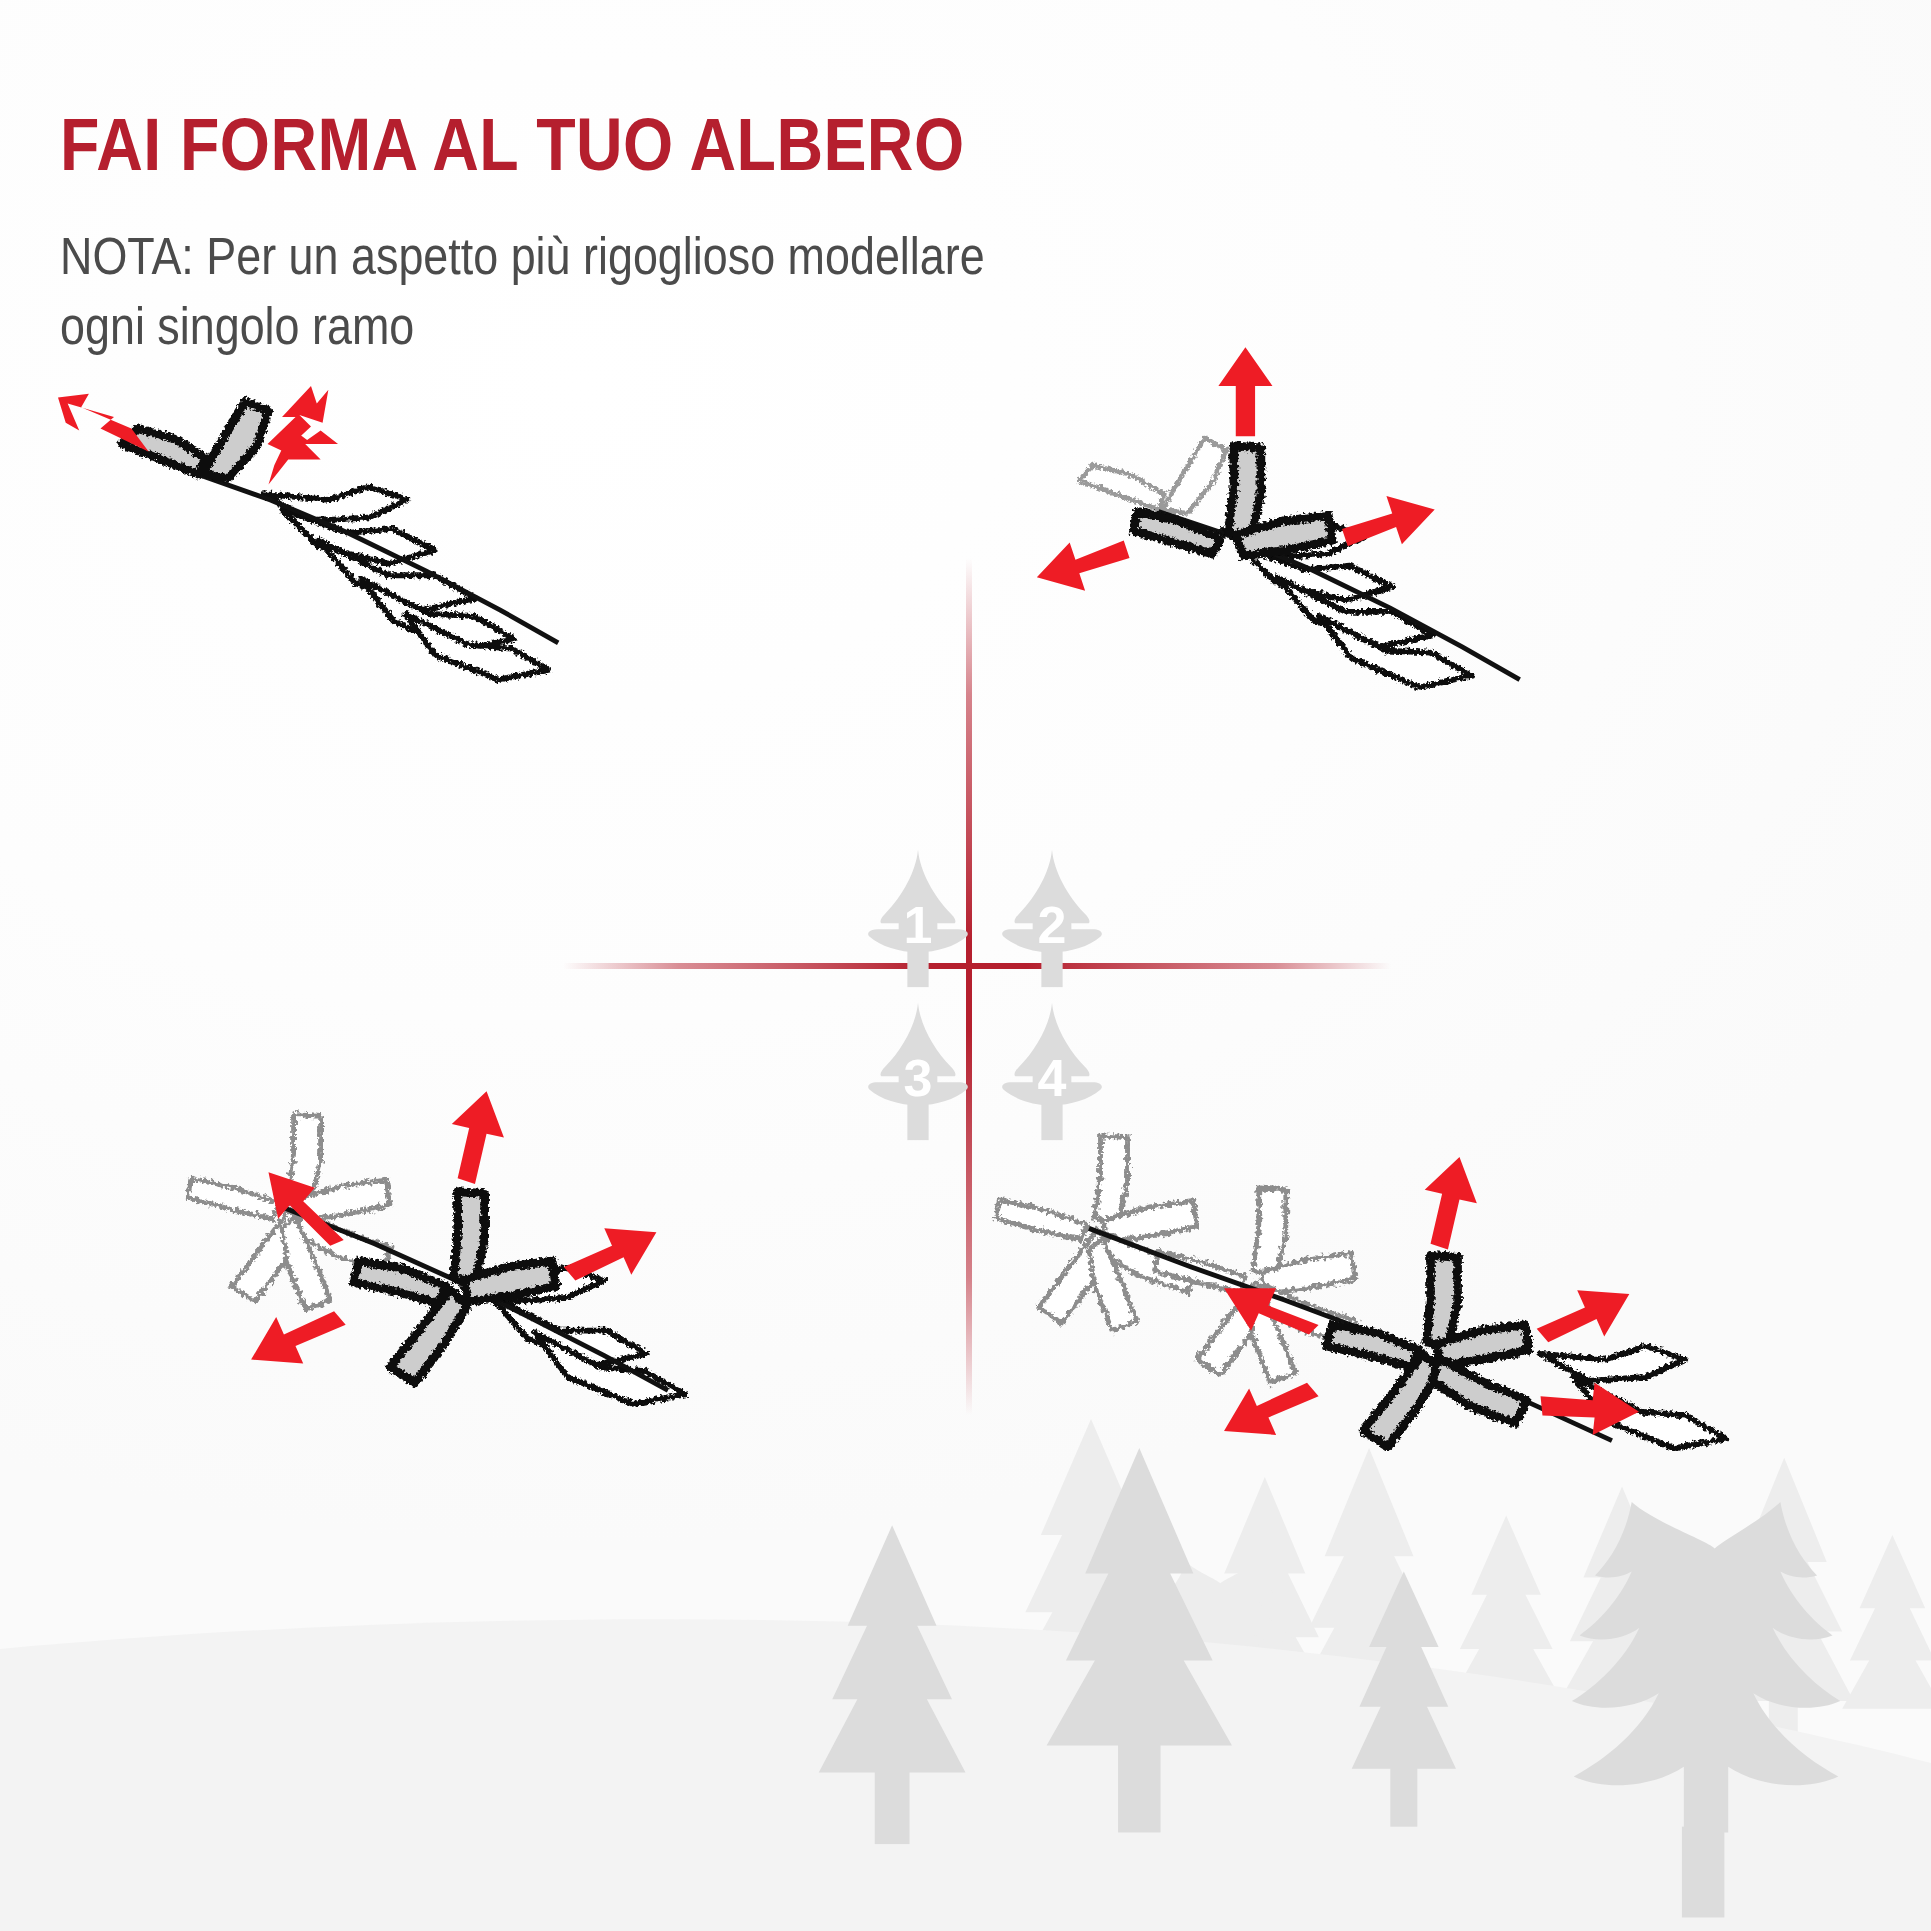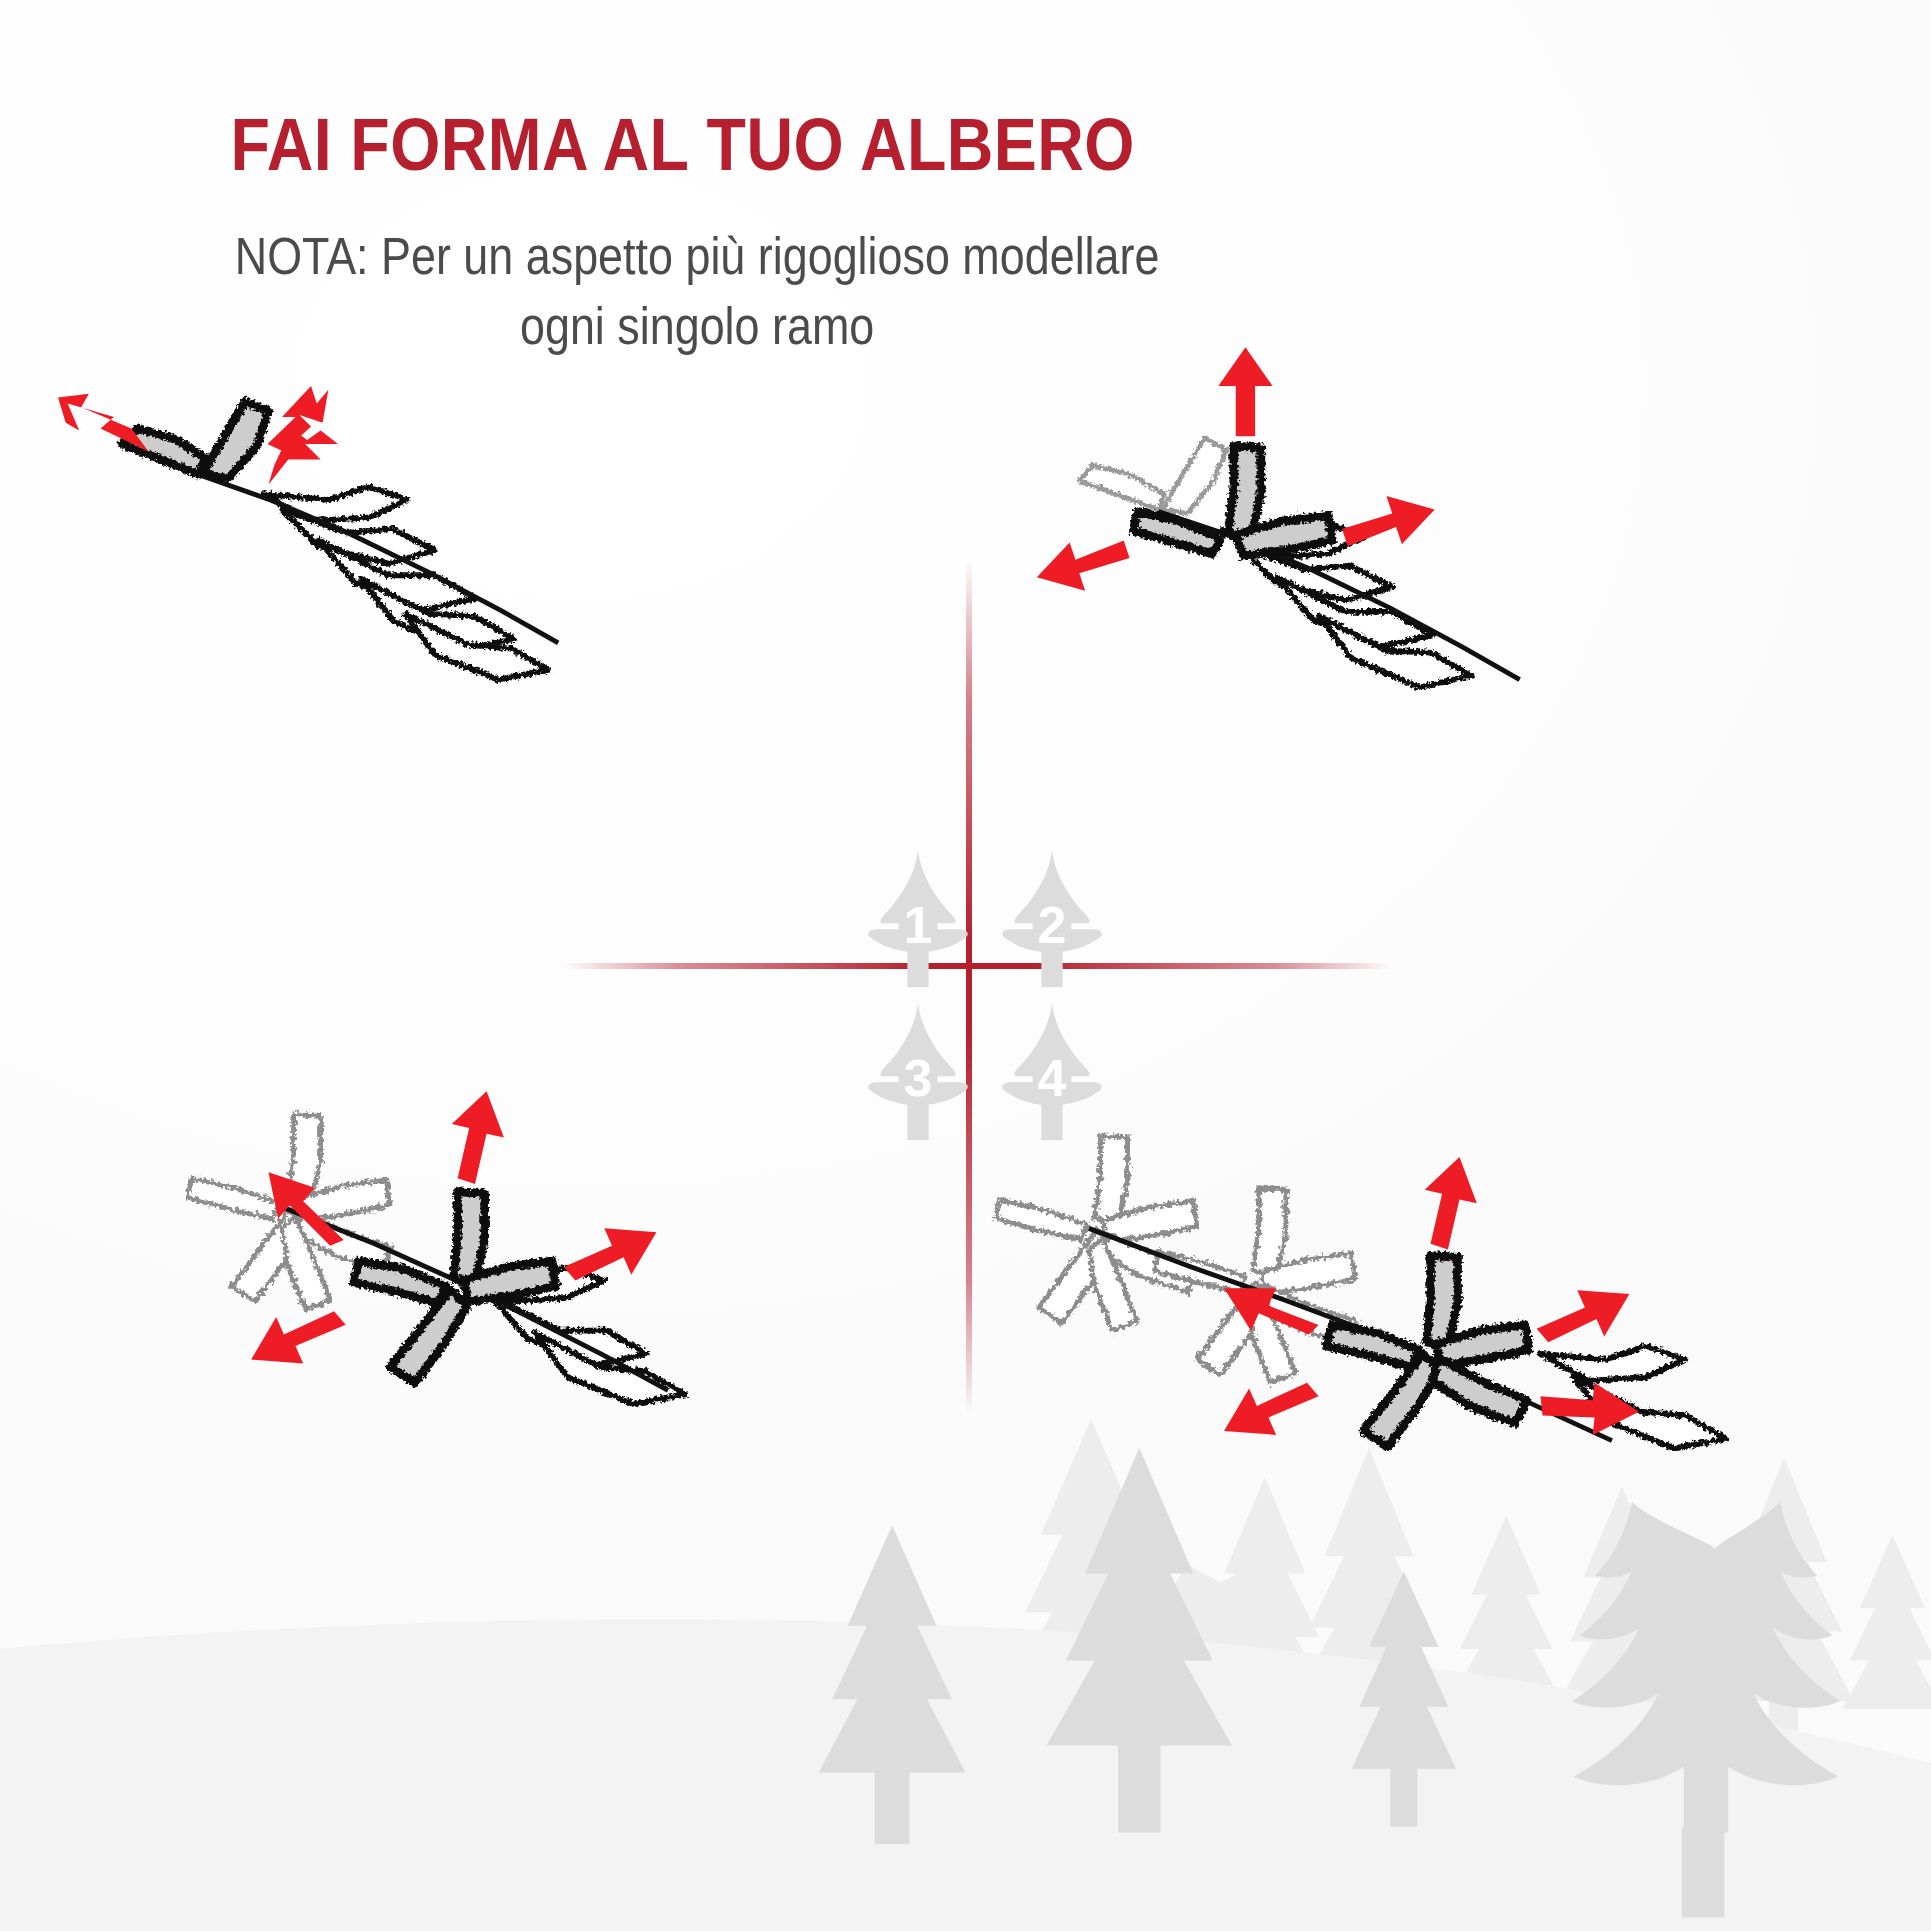--- a/index.html
+++ b/index.html
@@ -8,21 +8,20 @@
     background:#ffffff;
     font-family:"Liberation Sans", sans-serif;
     overflow:hidden;
     position:relative;
   }
   #stage{
     position:absolute;left:0;top:0;width:1931px;height:1931px;
     background:
       radial-gradient(ellipse 1545px 1159px at 30% 20%, #ffffff 0%, #fdfdfd 55%, #fafafa 100%);
     overflow:hidden;
-    text-align:center;
   }
 
   
   #header{position:absolute;left:60px;top:104px;width:1448px;}
   #title{
     color:#b51f2e;
     font-size:75px;
     line-height:81px;
     font-weight:bold;
     letter-spacing:0.5px;

